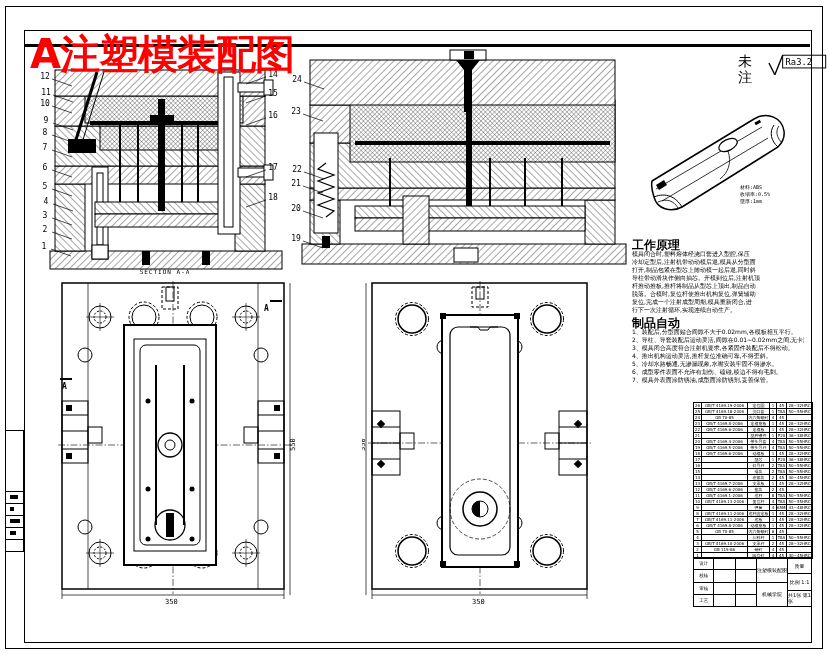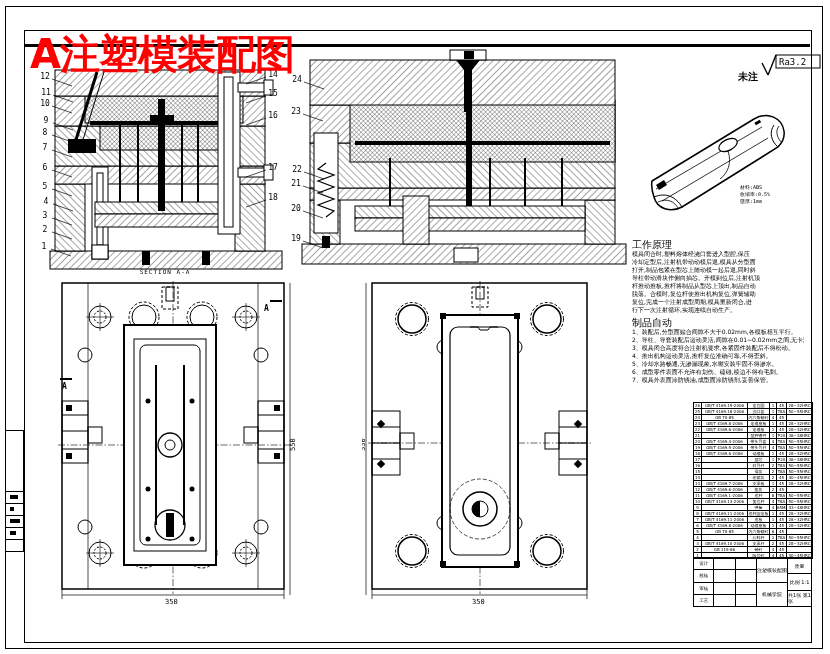--- a/index.html
+++ b/index.html
@@ -10,24 +10,24 @@
   #frame-inner{border-width:1px;}
   #fold-line{position:absolute;left:24px;top:44px;width:786px;height:3px;background:#000;}
   #thin-top-line{position:absolute;left:24px;top:30px;width:786px;height:1px;background:#000;}
   #red-title{position:absolute;left:30px;top:33px;font-size:40px;line-height:42px;
              font-weight:bold;color:#ff0000;letter-spacing:-1px;white-space:nowrap;z-index:30;}
   .balloon{position:absolute;transform:translate(-50%,-50%);font-family:"DejaVu Sans Mono",monospace;
            font-size:8px;line-height:8px;z-index:5;}
   #section-label{position:absolute;left:100px;top:268px;width:130px;text-align:center;
                  font-size:6px;font-family:"DejaVu Sans Mono",monospace;letter-spacing:1px;}
   .note-block{position:absolute;width:172px;}
-  .note-heading{font-size:10px;font-weight:normal;line-height:10px;}
+  .note-heading{font-size:12px;font-weight:bold;line-height:10px;}
   .note-line{font-size:6px;line-height:8px;white-space:nowrap;overflow:hidden;}
   #surface-note{position:absolute;left:738px;top:53px;display:flex;align-items:flex-start;gap:2px;}
-  #surface-note .sn-text{font-size:10px;font-weight:bold;line-height:16px;margin-top:16px;}
+  #surface-note .sn-text{font-size:14px;font-weight:normal;line-height:16px;}
   
   #parts-table{position:absolute;left:693px;top:402px;width:119px;border-collapse:collapse;
                table-layout:fixed;border:1.5px solid #000;}
   #parts-table td{border:0.5px solid #000;font-size:4px;line-height:5px;height:4.9px;
                   padding:0;overflow:hidden;white-space:nowrap;text-align:center;
                   font-family:"DejaVu Sans",sans-serif;}
   
   #title-block{position:absolute;left:693px;top:557px;width:119px;height:50px;
                border:1.5px solid #000;box-sizing:border-box;display:flex;}
   #tb-left{width:62px;display:flex;flex-direction:column;border-right:1px solid #000;}

